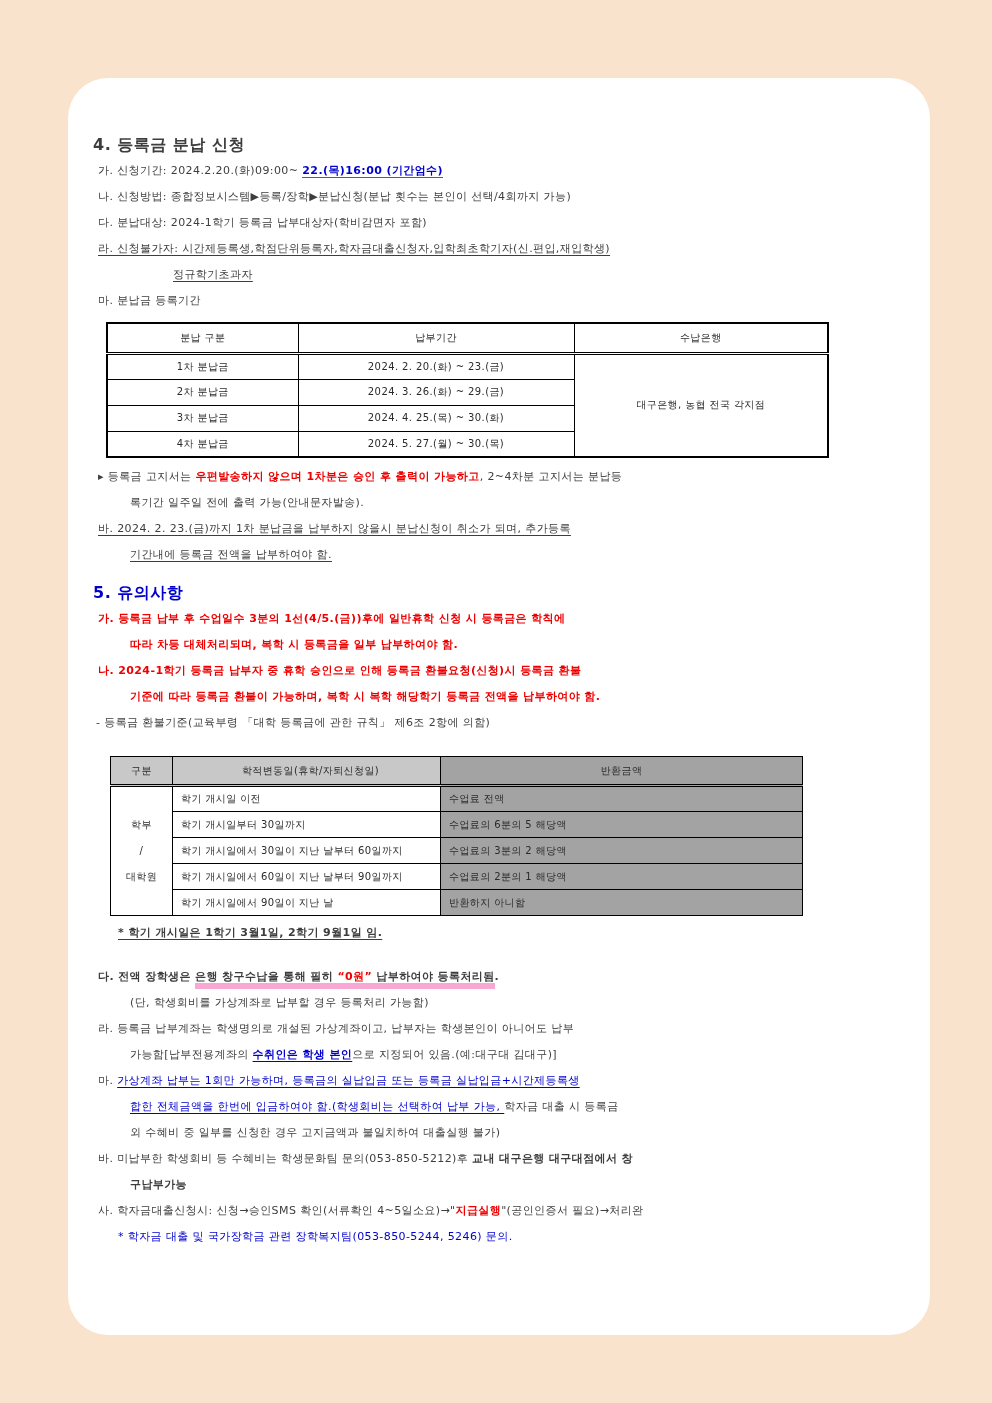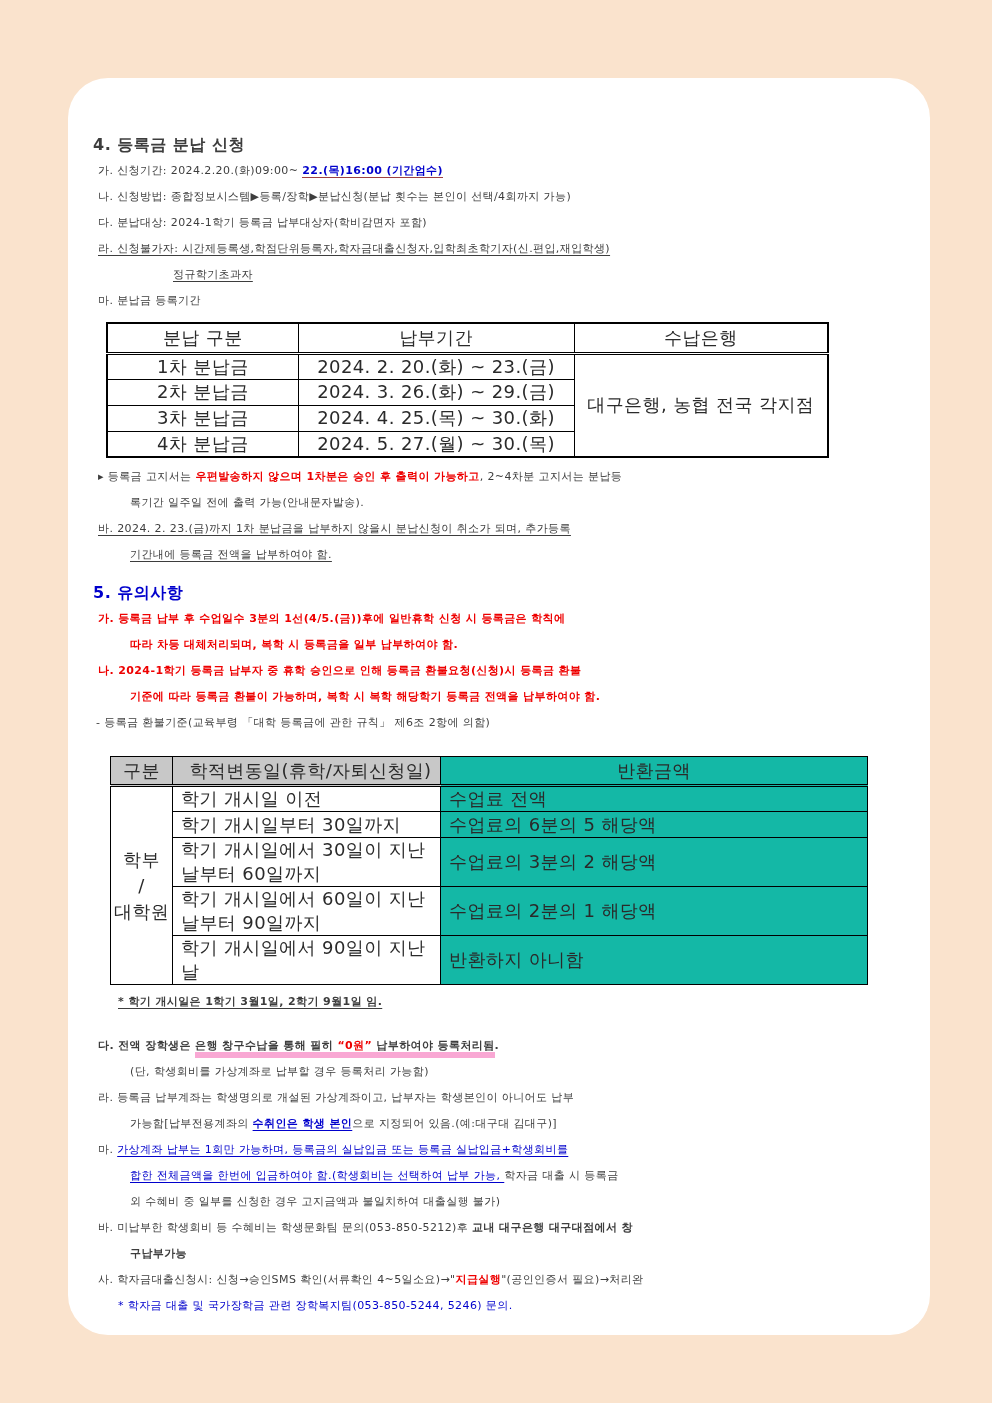--- a/index.html
+++ b/index.html
@@ -28,32 +28,32 @@
   .deadline { color:#0000cc; font-weight:bold; border-bottom:1px solid #a04040; }
 
   
   .ind-title { margin-left:25px; }
   .ind1 { margin-left:30px; }   
   .ind2 { margin-left:62px; }   
   .ind3 { margin-left:105px; }  
   .ind-note { margin-left:28px; }
   .ind-foot { margin-left:50px; }
 
-  table { border-collapse:collapse; font-size:18px; color:#2a2a2a; letter-spacing:0.4px; }
+  table { border-collapse:collapse; font-size:10px; color:#2a2a2a; letter-spacing:0.4px; }
   th, td { border:1px solid #000; }
   .t1 { margin:8px 0 0 38px; border:2px solid #000; }
   .t1 th { height:30px; font-weight:normal; border-bottom:3px double #000; }
   .t1 td { height:26px; text-align:center; }
   .t1 .c1 { width:191px; } .t1 .c2 { width:276px; } .t1 .c3 { width:254px; }
   .t2 { margin:20px 0 0 42px; border:1px solid #6d28d9; }
   .t2 th { height:29px; font-weight:normal; border-bottom:3px double #000; background:#c8c8c8; }
   .t2 td { height:26px; }
   .t2 .g1 { width:62px; text-align:center; }
   .t2 .g2 { width:268px; text-align:left; padding-left:8px; }
-  .t2 .g3 { width:427px; text-align:left; padding-left:8px; background:#14b8a6; }
+  .t2 .g3 { width:362px; text-align:left; padding-left:8px; background:#a3a3a3; }
   .t2 .grp { text-align:center; vertical-align:middle; background:#fff; }
   .t2 .grp div { line-height:26px; }
 
   .mt6  { margin-top:6px; }
   .mt12 { margin-top:12px; }
   .mt18 { margin-top:18px; }
   .mt4  { margin-top:4px; }
   .first { margin-top:54px; }
 </style>
 </head>
@@ -192,21 +192,21 @@
     </div>
 
     <div class="line ind1">
       <span>라. 등록금 납부계좌는 학생명의로 개설된 가상계좌이고, 납부자는 학생본인이 아니어도 납부</span>
     </div>
     <div class="line ind2">
       <span>가능함[납부전용계좌의 </span><span class="blue b ul">수취인은 학생 본인</span><span>으로 지정되어 있음.(예:대구대 김대구)]</span>
     </div>
 
     <div class="line ind1">
-      <span>마. </span><span class="blue ul">가상계좌 납부는 1회만 가능하며, 등록금의 실납입금 또는 등록금 실납입금+학생회비를</span>
+      <span>마. </span><span class="blue ul">가상계좌 납부는 1회만 가능하며, 등록금의 실납입금 또는 등록금 실납입금+시간제등록생</span>
     </div>
     <div class="line ind2">
       <span class="blue ul">합한 전체금액을 한번에 입금하여야 함.(학생회비는 선택하여 납부 가능, </span><span>학자금 대출 시 등록금</span>
     </div>
     <div class="line ind2">
       <span>외 수혜비 중 일부를 신청한 경우 고지금액과 불일치하여 대출실행 불가)</span>
     </div>
 
     <div class="line ind1">
       <span>바. 미납부한 학생회비 등 수혜비는 학생문화팀 문의(053-850-5212)후 </span><span class="b">교내 대구은행 대구대점에서 창</span>

